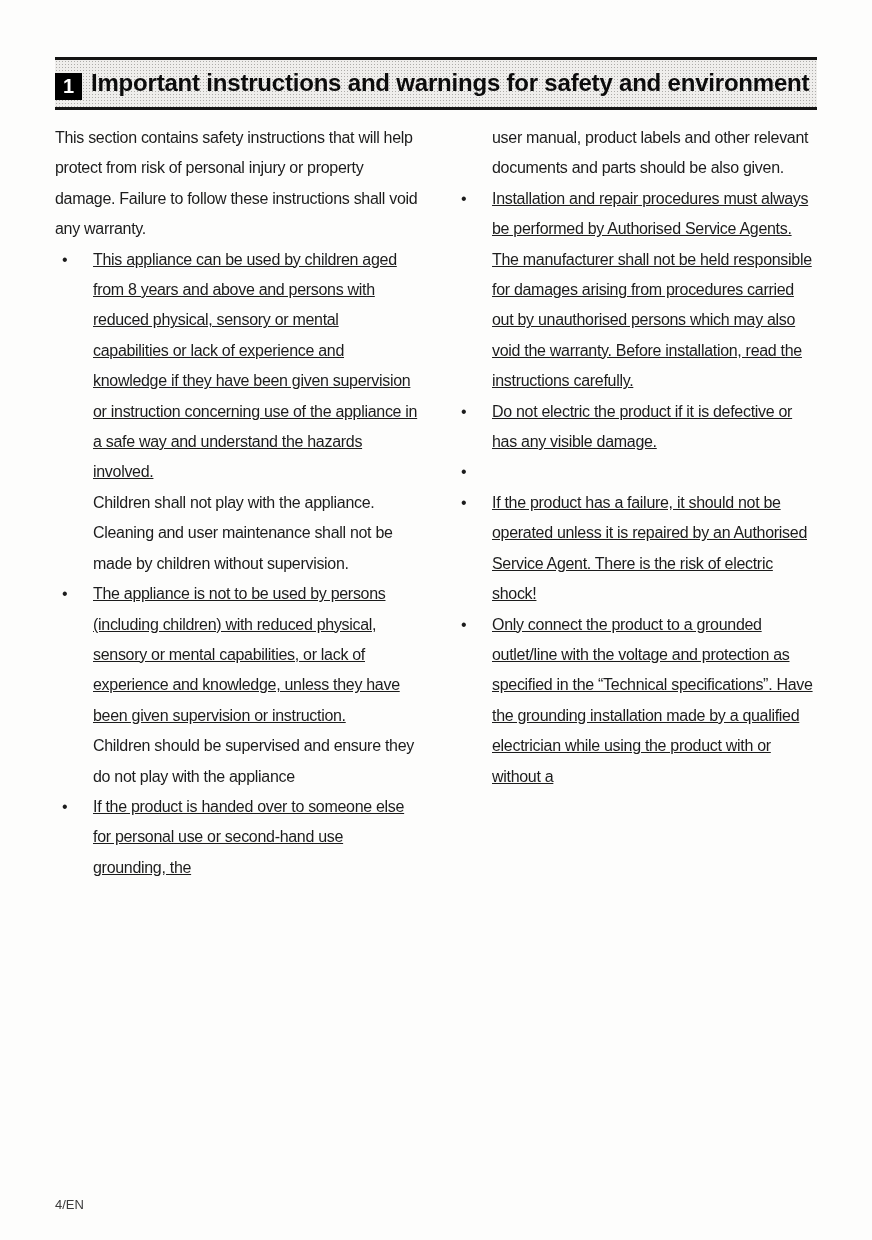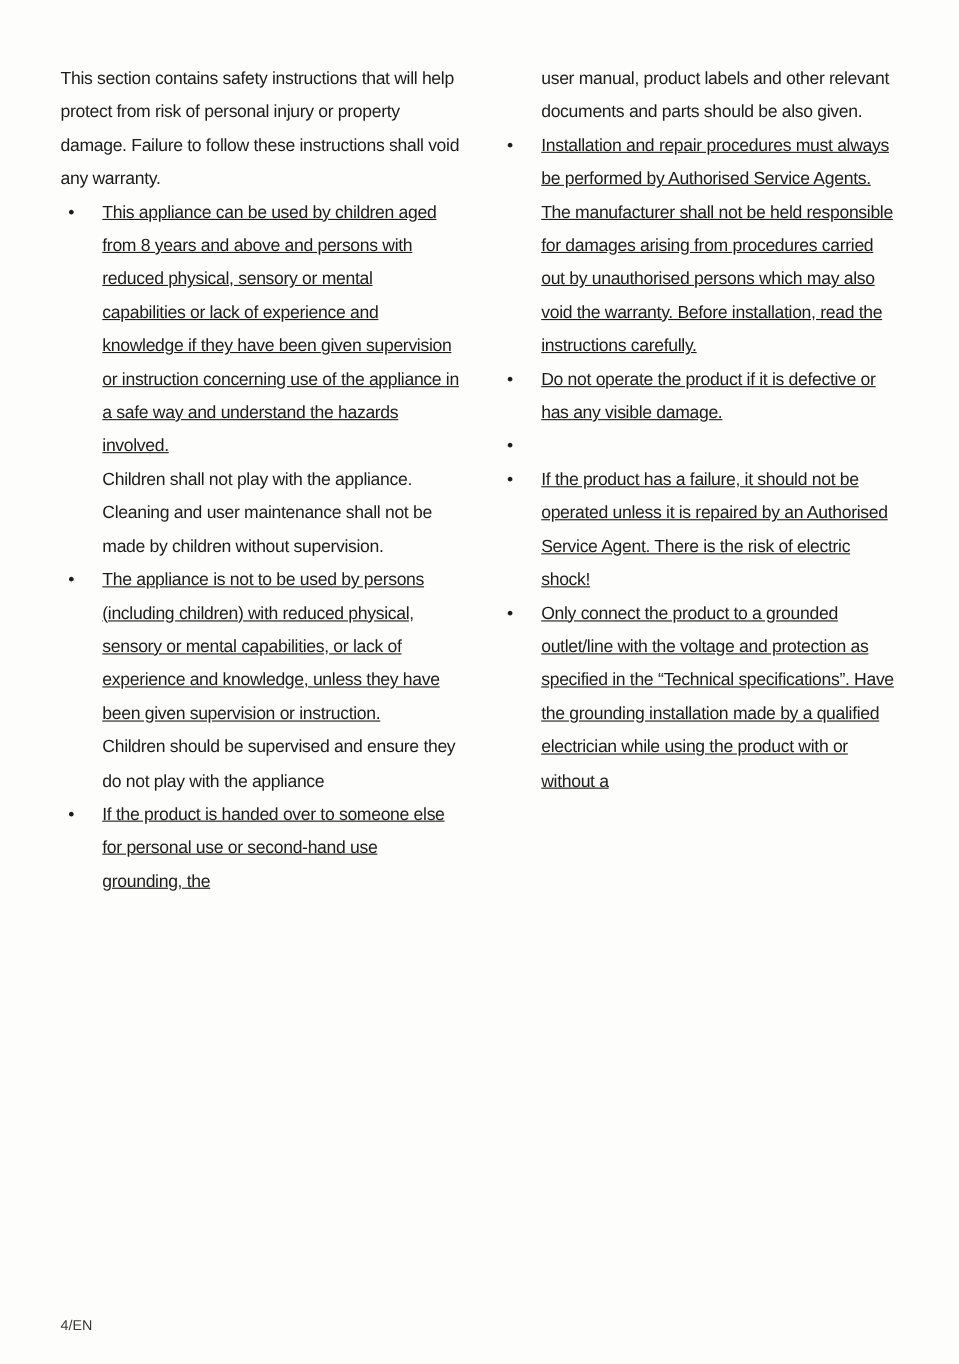--- a/index.html
+++ b/index.html
@@ -106,20 +106,23 @@
     letter-spacing: 0;
     color: var(--footer-text, #3a3a3a);
     text-align: right;
   }
 </style>
 </head>
 <body style="--header-border: #141414; --header-bg: #efeeec; --header-dot: #adaca9; --badge-bg: #000000; --badge-text: #ffffff; --text: #1c1c1c; --footer-text: #3a3a3a;">
 
 <div class="page">
 
+  <header class="section-header">
+    <div class="section-title"><span class="section-number">1</span><span class="section-title-text">Important instructions and warnings for safety and environment</span></div>
+  </header>
 
   <main class="columns">
     <section class="column">
         <p class="para">This section contains safety instructions that will help protect from risk of personal injury or property damage. Failure to follow these instructions shall void any warranty.</p>
         <div class="bullet-item">
           <span class="bullet-marker">•</span>
           <span class="bullet-text">This appliance can be used by children aged from 8 years and above and persons with reduced physical, sensory or mental capabilities or lack of experience and knowledge if they have been given supervision or instruction concerning use of the appliance in a safe way and understand the hazards involved.</span>
         </div>
         <p class="para cont">Children shall not play with the appliance. Cleaning and user maintenance shall not be made by children without supervision.</p>
         <div class="bullet-item">
@@ -133,21 +136,21 @@
         </div>
       </section>
     <section class="column">
         <p class="para cont">user manual, product labels and other relevant documents and parts should be also given.</p>
         <div class="bullet-item">
           <span class="bullet-marker">•</span>
           <span class="bullet-text">Installation and repair procedures must always be performed by Authorised Service Agents. The manufacturer shall not be held responsible for damages arising from procedures carried out by unauthorised persons which may also void the warranty. Before installation, read the instructions carefully.</span>
         </div>
         <div class="bullet-item">
           <span class="bullet-marker">•</span>
-          <span class="bullet-text">Do not operate the product if it is defective or has any visible damage.</span>
+          <span class="bullet-text">Do not electric the product if it is defective or has any visible damage.</span>
         </div>
         <div class="bullet-item">
           <span class="bullet-marker">•</span>
         </div>
         <div class="bullet-item">
           <span class="bullet-marker">•</span>
           <span class="bullet-text">If the product has a failure, it should not be operated unless it is repaired by an Authorised Service Agent. There is the risk of electric shock!</span>
         </div>
         <div class="bullet-item">
           <span class="bullet-marker">•</span>

